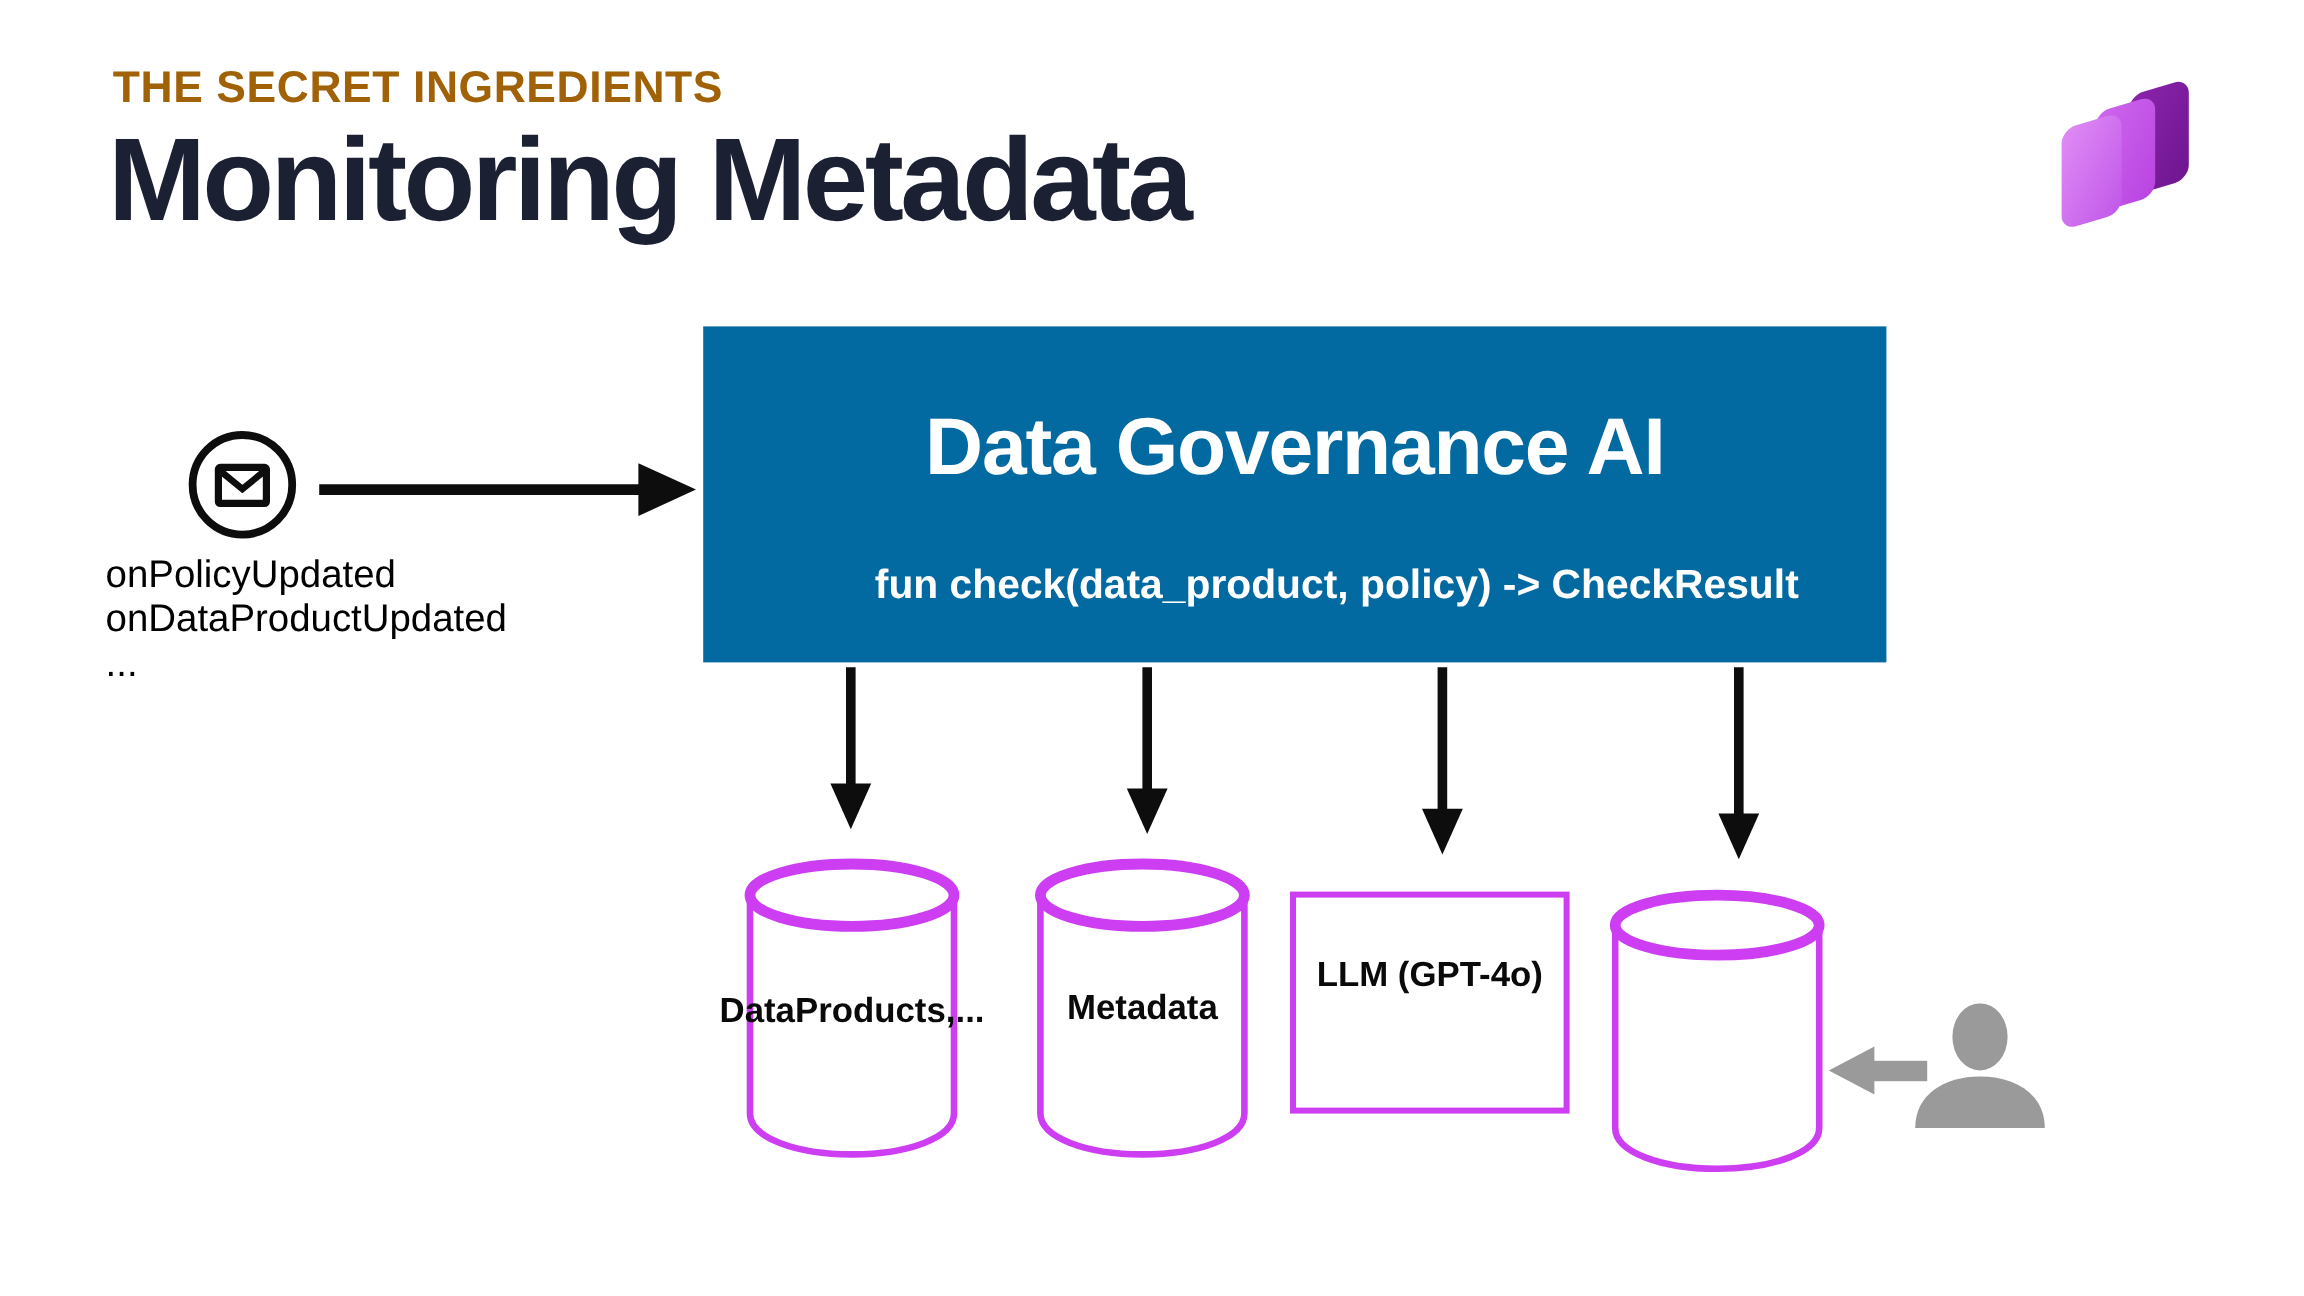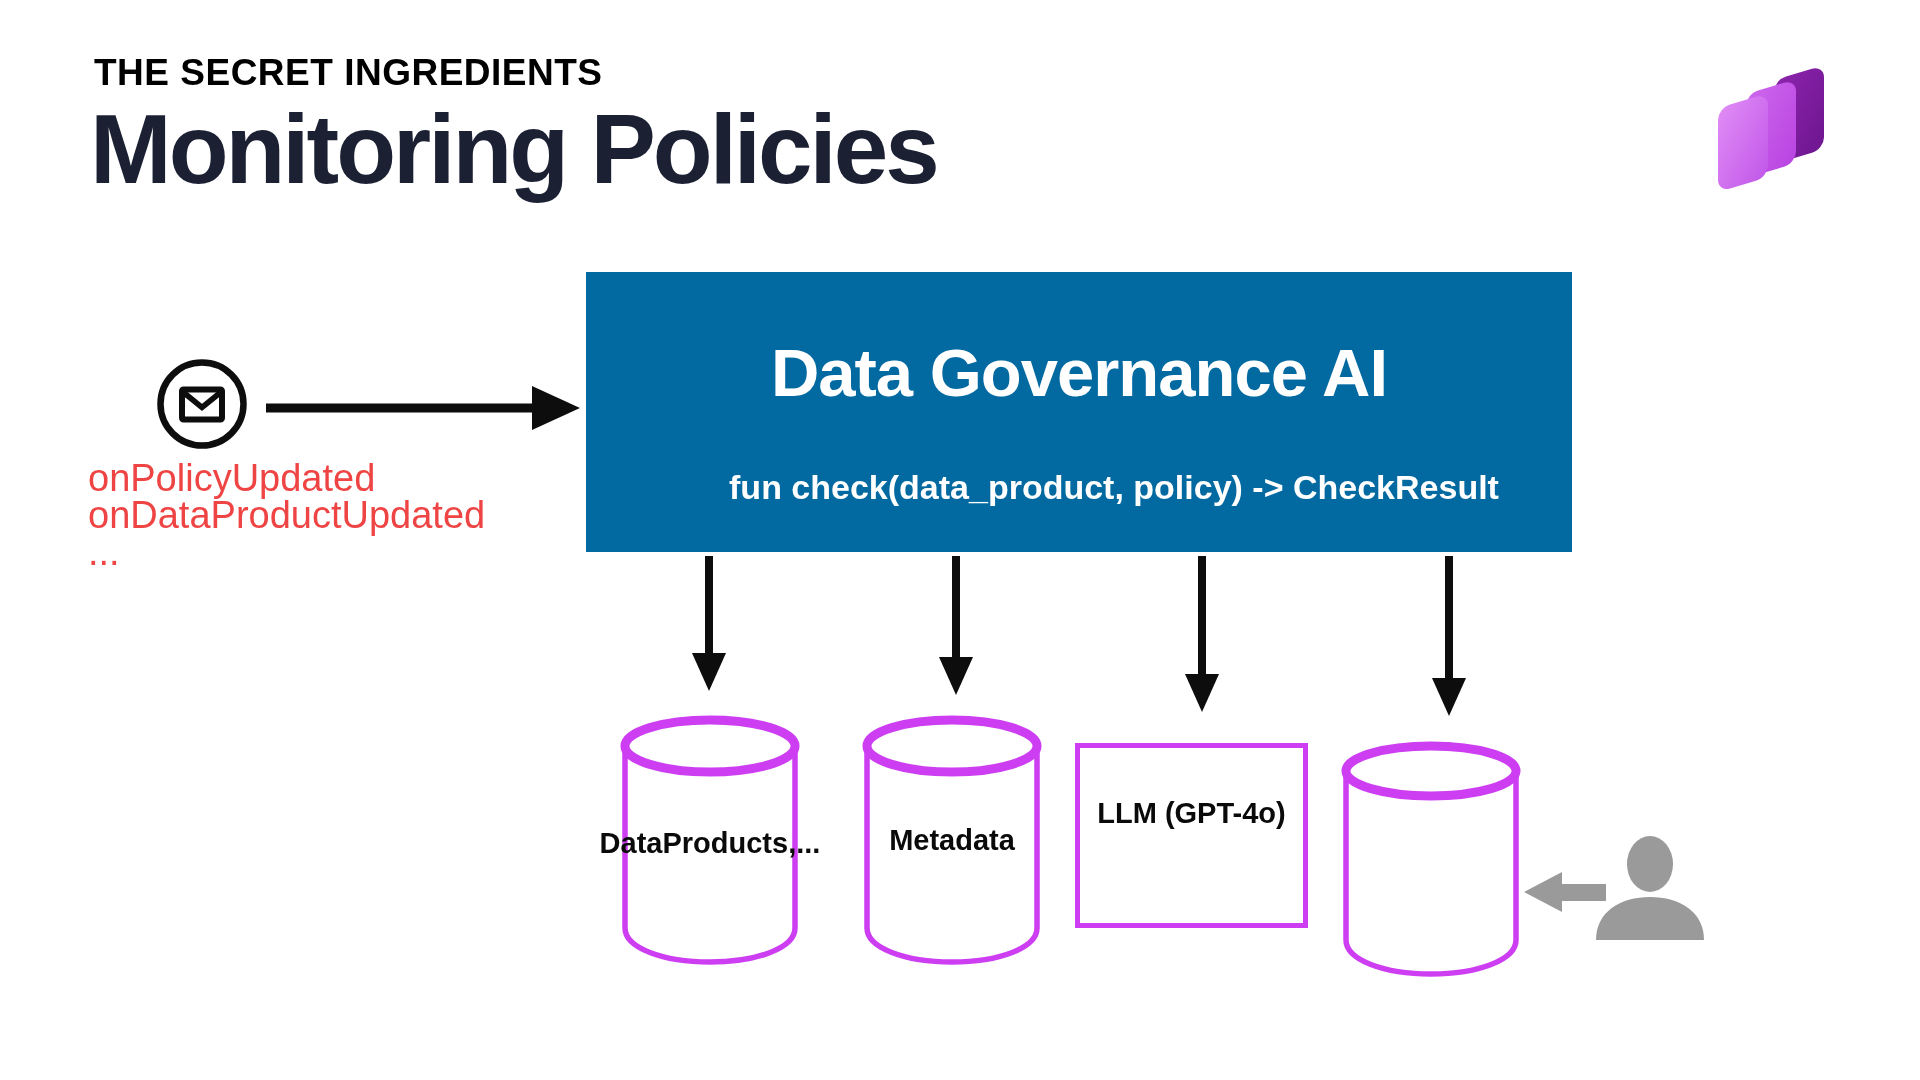--- a/index.html
+++ b/index.html
@@ -2,32 +2,32 @@
 <html><head>
 <meta charset="utf-8">
 <style>
   html,body{margin:0;padding:0;background:#ffffff;}
   .slide{
     position:relative;width:1920px;height:1080px;background:#ffffff;
     font-family:"Liberation Sans",sans-serif;overflow:hidden;
   }
   .eyebrow{
     position:absolute;left:94px;top:52px;
-    font-size:37px;font-weight:800;letter-spacing:.5px;color:#000000;
+    font-size:37px;font-weight:800;letter-spacing:.5px;color:#a16207;
   }
   .title{
     position:absolute;left:90px;top:98px;margin:0;
     font-size:98px;font-weight:800;letter-spacing:-3px;color:#1b2033;line-height:1.05;
   }
   .logo{position:absolute;left:1716px;top:62px;width:112px;height:130px;}
   .connectors{position:absolute;left:0;top:0;width:1920px;height:1080px;pointer-events:none;}
   .envelope{position:absolute;left:156px;top:358px;width:92px;height:92px;}
   .events{
     position:absolute;left:88px;top:460px;
-    font-size:38px;line-height:37px;color:#ef4444;
+    font-size:32px;line-height:37px;color:#000000;
   }
   .ai-box{
     position:absolute;left:586px;top:272px;width:986px;height:280px;
     background:#0369a1;color:#ffffff;
   }
   .ai-title{
     position:absolute;top:62px;left:0;width:100%;text-align:center;
     font-size:67px;font-weight:bold;letter-spacing:-1px;
   }
   .ai-sig{
@@ -49,21 +49,21 @@
   .lbl4{left:1341px;top:742px;width:180px;height:232px;line-height:39px;}
   .feedback{color:#9b9b9b;}
   .person{position:absolute;left:1588px;top:836px;width:122px;height:104px;}
 </style>
 </head>
 <body>
 
 <div class="slide">
 
   <div class="eyebrow">THE SECRET INGREDIENTS</div>
-  <h1 class="title">Monitoring Policies</h1>
+  <h1 class="title">Monitoring Metadata</h1>
 
   <svg class="logo" viewBox="0 0 112 130" aria-hidden="true">
     <defs>
       <linearGradient id="gDark" x1="0" y1="0" x2="1" y2="1">
         <stop offset="0" stop-color="#8c24ad"></stop>
           <stop offset="1" stop-color="#6e1690"></stop>
       </linearGradient>
       <linearGradient id="gMid" x1="0" y1="0" x2="1" y2="1">
         <stop offset="0" stop-color="#cd67ec"></stop>
           <stop offset="1" stop-color="#b944e2"></stop>

